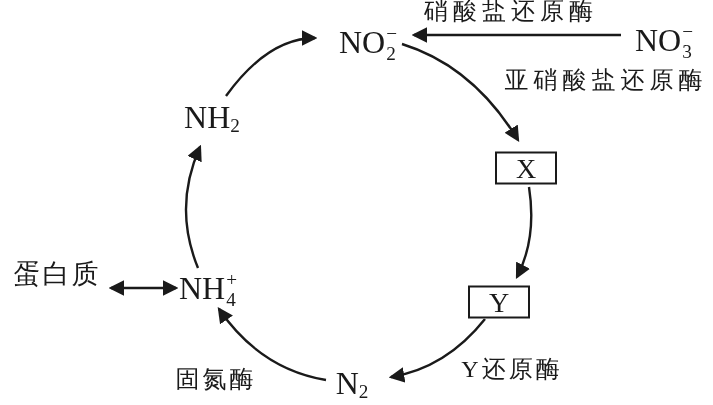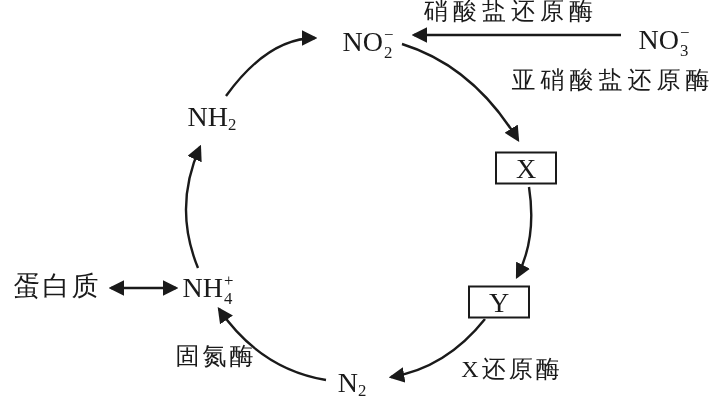--- a/index.html
+++ b/index.html
@@ -8,21 +8,21 @@
     width:713px;height:405px;
     background:#ffffff;
     font-family:"Liberation Serif","DejaVu Serif",serif;
     color:#1a1a1a;
     overflow:hidden;
   }
   .stage svg.arrows{position:absolute;left:0;top:0;width:713px;height:405px;}
   .node{
     position:absolute;
     transform:translate(-50%,-50%);
-    font-size:28px;
+    font-size:32px;
     white-space:nowrap;
     line-height:1;
     display:flex;align-items:center;
   }
   .stack{
     display:inline-flex;flex-direction:column;align-items:flex-start;
     font-size:0.60em;line-height:1.05;
     transform:translateY(0.12em);
     margin-left:1px;
   }
@@ -113,26 +113,26 @@
         <span>+</span>
         <span>4</span>
       </span>
   </div>
 
   <div class="node" style="left:212px;top:117px;">
     <span>NH</span>
       <span class="subonly">2</span>
   </div>
 
-  <div class="protein" style="left:57px;top:287px;">
+  <div class="protein" style="left:57px;top:275px;">
     <div>蛋白质</div>
   </div>
 
   <div class="cnlabel" style="left:511px;top:11px;">硝酸盐还原酶</div>
 
-  <div class="cnlabel" style="left:606px;top:80px;margin-left:7px;">亚硝酸盐还原酶</div>
+  <div class="cnlabel" style="left:606px;top:80px;">亚硝酸盐还原酶</div>
 
 
-  <div class="cnlabel small-sp" style="left:512px;top:369px;">X还原酶</div>
+  <div class="cnlabel small-sp" style="left:512px;top:369px;">Y还原酶</div>
 
-  <div class="cnlabel small-sp" style="left:216px;top:356px;">固氮酶</div>
+  <div class="cnlabel small-sp" style="left:216px;top:381px;font-family:Liberation Mono, monospace;">固氮酶</div>
 
 </div>
 
 </body></html>

